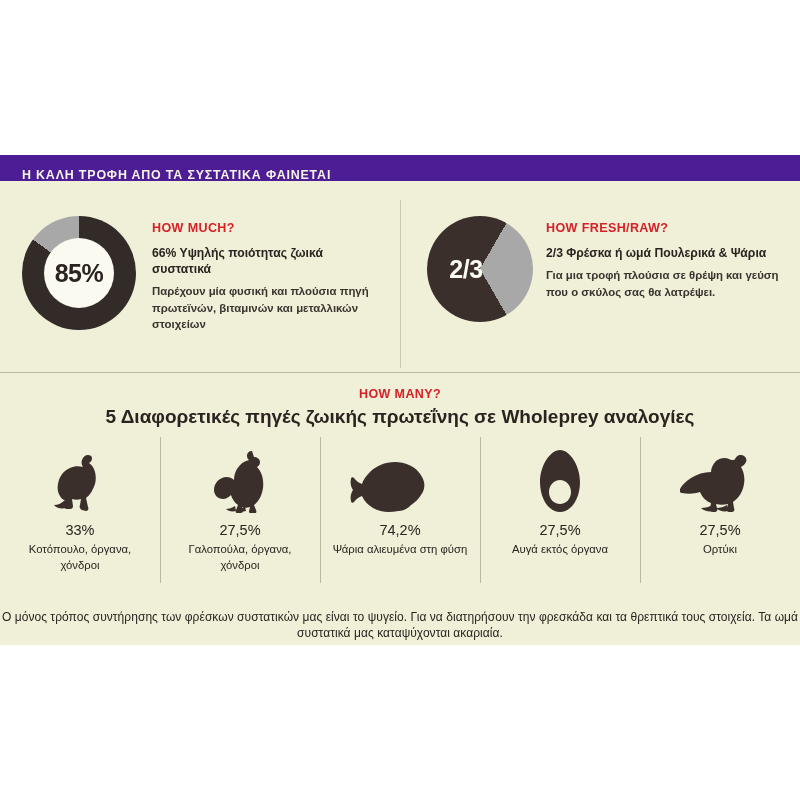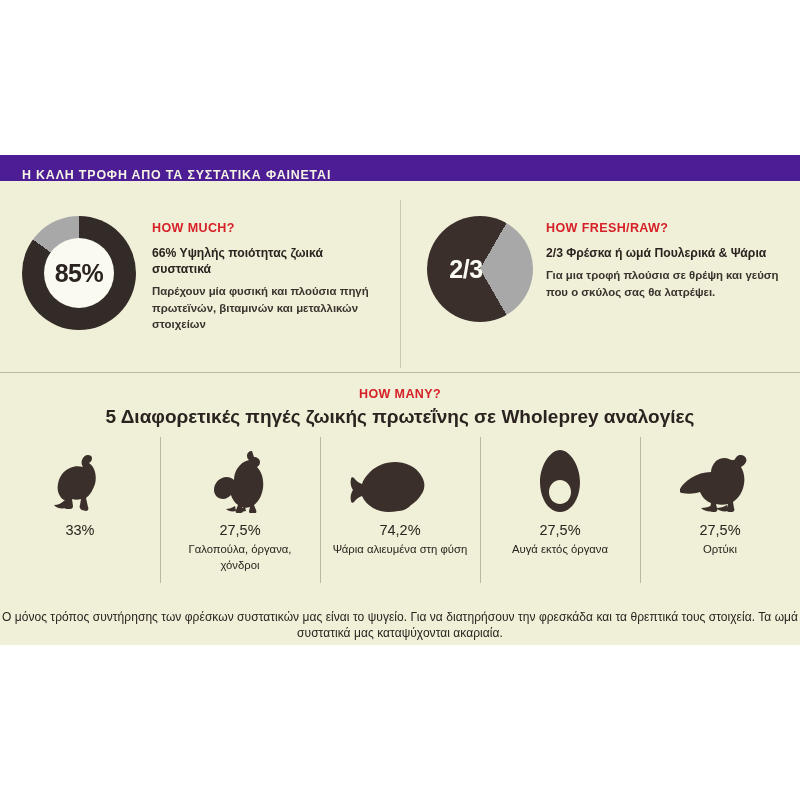--- a/index.html
+++ b/index.html
@@ -320,20 +320,21 @@
     <div class="columns">
 
       <div class="col">
         <div class="icon-box">
           <svg width="74" height="62" viewBox="0 0 74 62">
             <path fill="#3a2f2a" d="M45 4c-3 0-5 2-6 5-1 3 0 5 1 7-4-1-9-1-13 1-7 3-11 9-12 16-1 5 0 9 2 12 1 2 3 4 5 4l-1 6c0 2 1 3 3 3h3c2 0 3-1 3-3l-1-7c3 1 6 1 9 0l-1 6c-1 2 0 4 2 5l4 1c2 0 3-2 2-4l-2-9c4-3 7-8 9-14 1-4 1-8 0-12-1-4-3-7-6-9 2-1 3-3 3-5 0-2-2-3-4-3z"></path>
             <path fill="#3a2f2a" d="M22 49c-3 3-7 5-11 5 2 3 7 4 12 3z"></path>
           </svg>
         </div>
         <div class="pct">33%</div>
+        <div class="caption">Κοτόπουλο, όργανα, χόνδροι</div>
       </div>
 
       <div class="col">
         <div class="icon-box">
           <svg width="70" height="64" viewBox="0 0 70 64">
             <path fill="#3a2f2a" d="M47 2c-3 0-5 2-5 5 0 2 1 3 2 4-5 1-9 4-12 9-2 3-3 7-3 11-3-3-8-4-12-2-5 2-8 7-8 12s4 9 9 9c3 0 6-2 8-4 1 4 4 8 7 10l-2 5c-1 2 0 3 2 3h3c1 0 2-1 2-2l-1-4c3 1 5 1 8 0l-1 4c0 2 1 3 3 3h2c2 0 3-2 2-4l-2-5c5-4 8-10 9-17 1-8-1-16-6-21 2-1 3-3 3-5 0-3-3-5-6-5z"></path>
             <path fill="#3a2f2a" d="M30 57c-3 2-6 3-9 3 2 2 6 3 10 2zM40 57c-2 2-5 3-8 3 2 2 6 3 9 2z"></path>
           </svg>
         </div>
         <div class="pct">27,5%</div>

